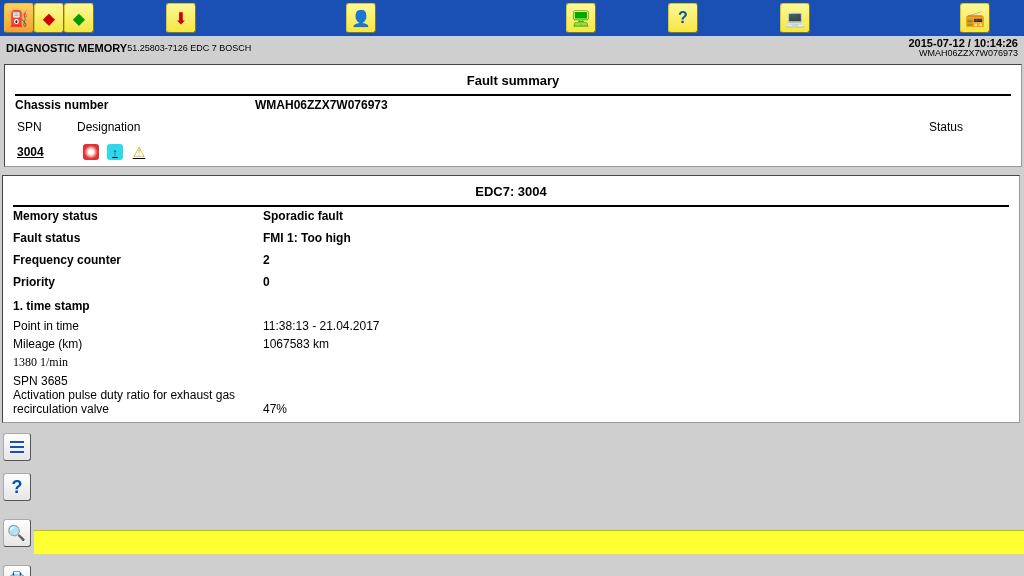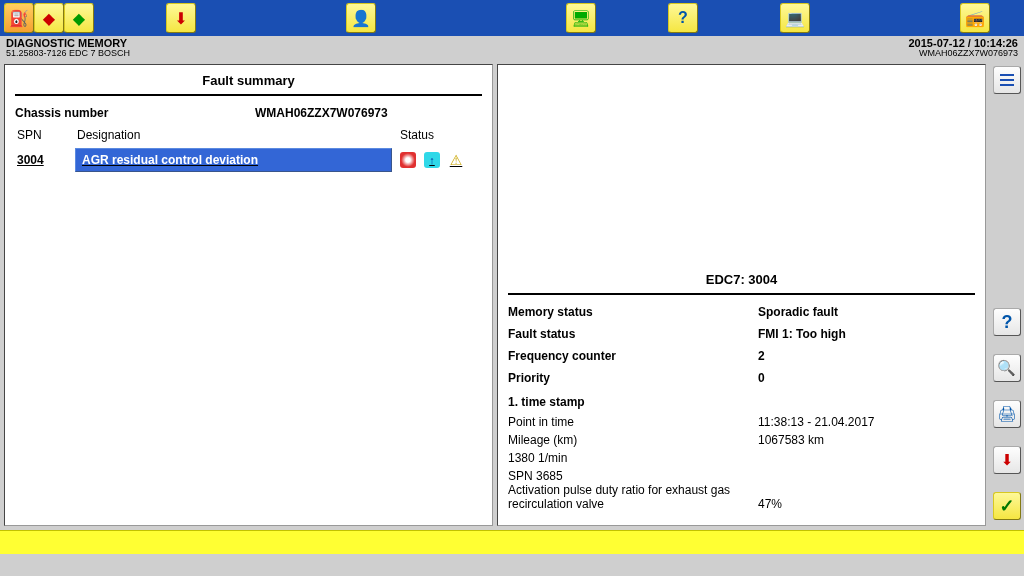--- a/index.html
+++ b/index.html
@@ -1,26 +1,26 @@
 <!DOCTYPE html>
 <html><head>
 <meta charset="utf-8">
 <style>
 * { margin:0; padding:0; box-sizing:border-box; font-family:Arial,Helvetica,sans-serif; }
 html,body { width:1024px; height:576px; overflow:hidden; background:#cfcfcf; }
 .toolbar { height:36px; background:#1a4fb3; display:flex; align-items:center; padding:0 4px; gap:0; }
 .tool-btn { width:30px; height:30px; background:linear-gradient(to bottom,#fef898,#f5e642); border:1px outset #d8c820; border-radius:3px; display:flex; align-items:center; justify-content:center; font-size:16px; cursor:pointer; }
 .info-bar { height:24px; background:#cfcfcf; display:flex; align-items:center; justify-content:space-between; padding:0 6px; font-size:10px; color:#000; }
-.info-left { display:flex; flex-direction:column; line-height:10px; }
+.info-left { display:flex; flex-direction:row; line-height:10px; }
 .info-right { display:flex; flex-direction:column; align-items:flex-end; line-height:10px; }
-.content { display:flex; height:470px; }
+.content { display:flex; height:470px;flex-direction:column; }
 .panel { flex:1; background:#fff; margin:4px 2px 4px 4px; border:1px inset #999; position:relative; display:flex; flex-direction:column; }
 .panel-right { margin:4px 4px 4px 2px;justify-content:flex-end; }
 .panel-title { text-align:center; font-weight:bold; font-size:13px; padding:8px 0 6px 0; border-bottom:2px solid #000; margin:0 10px; }
-.panel-body { padding:10px 10px; font-size:12px; color:#000; }
+.panel-body { padding:2px 10px; font-size:12px; color:#000; }
 .row { display:flex; margin-bottom:8px; }
 .row .lab { width:180px; font-weight:bold; }
 .row .val { font-weight:bold; }
 .row2 { display:flex; margin-bottom:4px; }
 .row2 .lab { width:250px; font-weight:normal; }
 .row2 .val { font-weight:normal; }
 .table-head { display:flex; font-size:12px; margin-bottom:6px; padding:0 2px; }
 .th-spn { width:60px; }
 .th-des { flex:1; }
 .th-stat { width:80px; }
@@ -86,21 +86,20 @@
         <div class="lab">Chassis number</div>
         <div class="val" style="margin-left:60px;">WMAH06ZZX7W076973</div>
       </div>
       <div class="table-head">
         <div class="th-spn">SPN</div>
         <div class="th-des">Designation</div>
         <div class="th-stat">Status</div>
       </div>
       <div class="fault-row" style="margin-top:6px;text-decoration:underline;">
         <div class="fault-spn" style="font-weight:bold;">3004</div>
-        <div class="fault-des">AGR residual control deviation</div>
         <div class="fault-icons">
           <span class="ic ic-red"></span>
           <span class="ic ic-cyan">↑</span>
           <span class="ic ic-yel">⚠</span>
         </div>
       </div>
     </div>
   </div>
 
   <div class="panel panel-right">
@@ -126,21 +125,21 @@
       <div class="section-hdr">1. time stamp</div>
       <div class="row2">
           <div class="lab">Point in time</div>
           <div class="val">11:38:13   -   21.04.2017</div>
         </div>
       <div class="row2">
           <div class="lab">Mileage (km)</div>
           <div class="val">1067583 km</div>
         </div>
       <div class="row2">
-          <div class="val" style="align-self:flex-end;">1380 1/min</div>
+          <div class="val" style="align-self:flex-end;font-family:Liberation Serif, serif;">1380 1/min</div>
         </div>
       <div class="row2">
           <div class="lab" style="white-space:pre-line;">SPN 3685
 Activation pulse duty ratio for exhaust gas recirculation valve</div>
           <div class="val" style="align-self:flex-end;">47%</div>
         </div>
     </div>
   </div>
 
   <div class="side-buttons">

